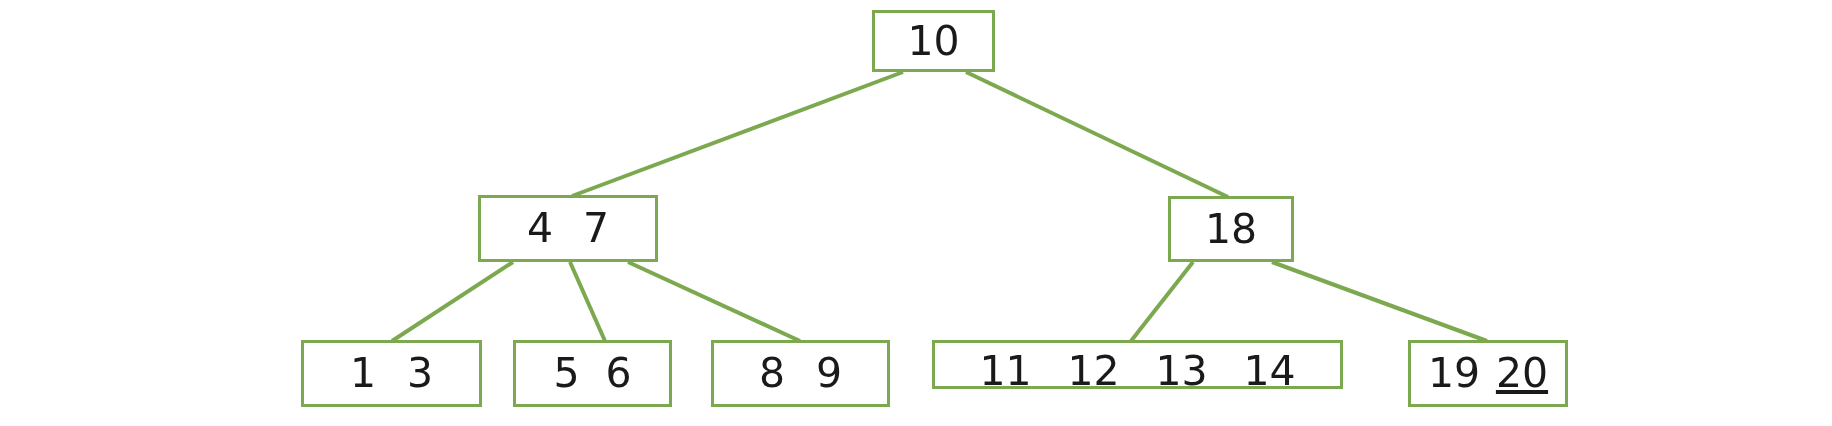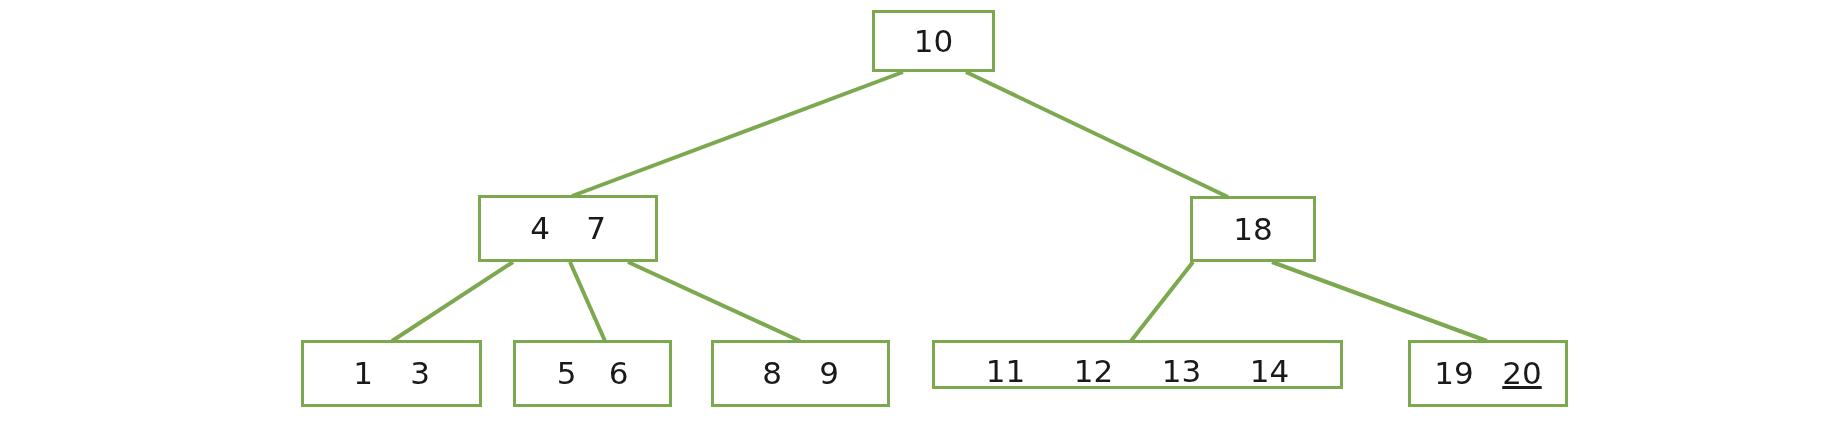--- a/index.html
+++ b/index.html
@@ -33,21 +33,21 @@
     align-items: center;
     justify-content: center;
     z-index: 2;
   }
   .node-keys {
     display: flex;
     align-items: baseline;
     justify-content: center;
     white-space: pre;
     color: #1a1a1a;
-    font-size: 31px;
+    font-size: 41px;
     line-height: 1;
     letter-spacing: 0px;
   }
   .key-cell {
     display: inline-block;
     text-align: center;
   }
 </style>
 </head>
 <body>
@@ -62,21 +62,21 @@
       <line x1="1193" y1="262" x2="1131" y2="341" stroke="#7ca94f" stroke-width="4" stroke-linecap="butt"></line>
       <line x1="1272" y1="262" x2="1487" y2="341" stroke="#7ca94f" stroke-width="4" stroke-linecap="butt"></line>
     </svg>
   <div id="node-layer">
       <div class="tree-node" style="left: 872px; top: 10px; width: 123px; height: 62px; border-color: rgb(124, 169, 79);">
         <div class="node-keys" style="color: rgb(26, 26, 26);"><span class="key-cell" style="width: 62px;">10</span></div>
       </div>
       <div class="tree-node" style="left: 478px; top: 195px; width: 180px; height: 67px; border-color: rgb(124, 169, 79);">
         <div class="node-keys" style="color: rgb(26, 26, 26);"><span class="key-cell" style="width: 56px;">4</span><span class="key-cell" style="width: 56px;">7</span></div>
       </div>
-      <div class="tree-node" style="left: 1168px; top: 196px; width: 126px; height: 66px; border-color: rgb(124, 169, 79); margin-left: 22px;">
+      <div class="tree-node" style="left: 1168px; top: 196px; width: 126px; height: 66px; border-color: rgb(124, 169, 79);">
         <div class="node-keys" style="color: rgb(26, 26, 26);"><span class="key-cell" style="width: 62px;">18</span></div>
       </div>
       <div class="tree-node" style="left: 301px; top: 340px; width: 181px; height: 67px; border-color: rgb(124, 169, 79);">
         <div class="node-keys" style="color: rgb(26, 26, 26);"><span class="key-cell" style="width: 57px;">1</span><span class="key-cell" style="width: 57px;">3</span></div>
       </div>
       <div class="tree-node" style="left: 513px; top: 340px; width: 159px; height: 67px; border-color: rgb(124, 169, 79);">
         <div class="node-keys" style="color: rgb(26, 26, 26);"><span class="key-cell" style="width: 52px;">5</span><span class="key-cell" style="width: 52px;">6</span></div>
       </div>
       <div class="tree-node" style="left: 711px; top: 340px; width: 179px; height: 67px; border-color: rgb(124, 169, 79);">
         <div class="node-keys" style="color: rgb(26, 26, 26);"><span class="key-cell" style="width: 57px;">8</span><span class="key-cell" style="width: 57px;">9</span></div>

